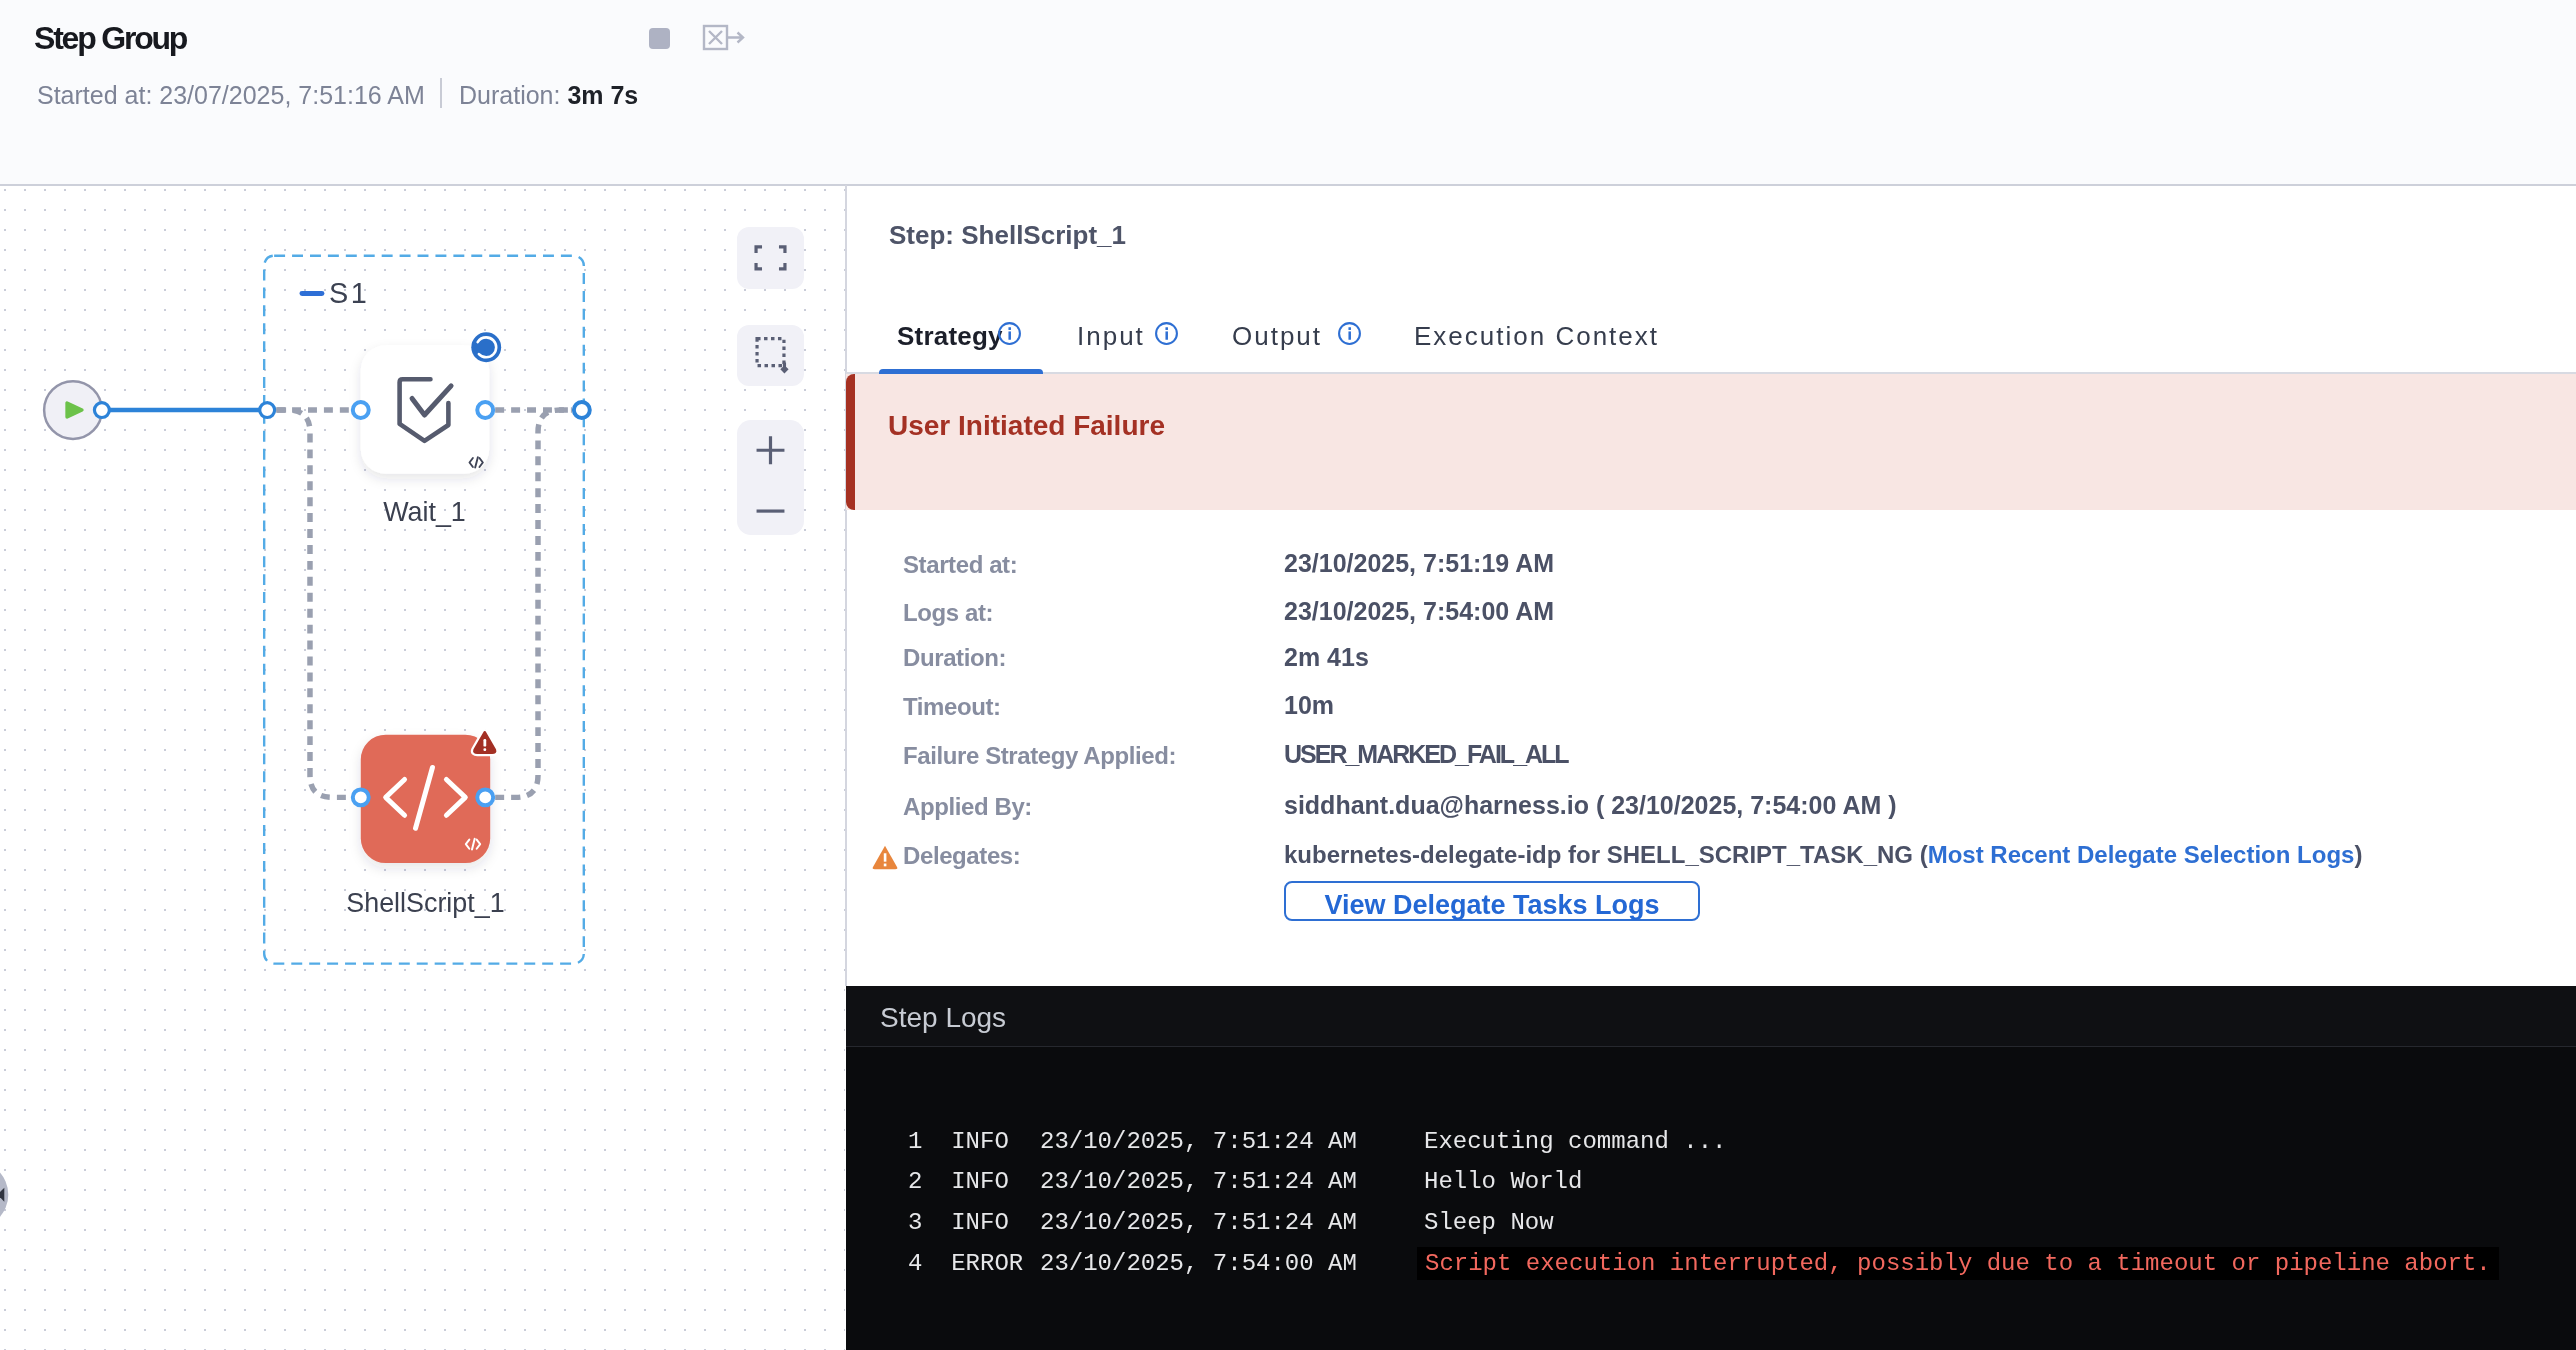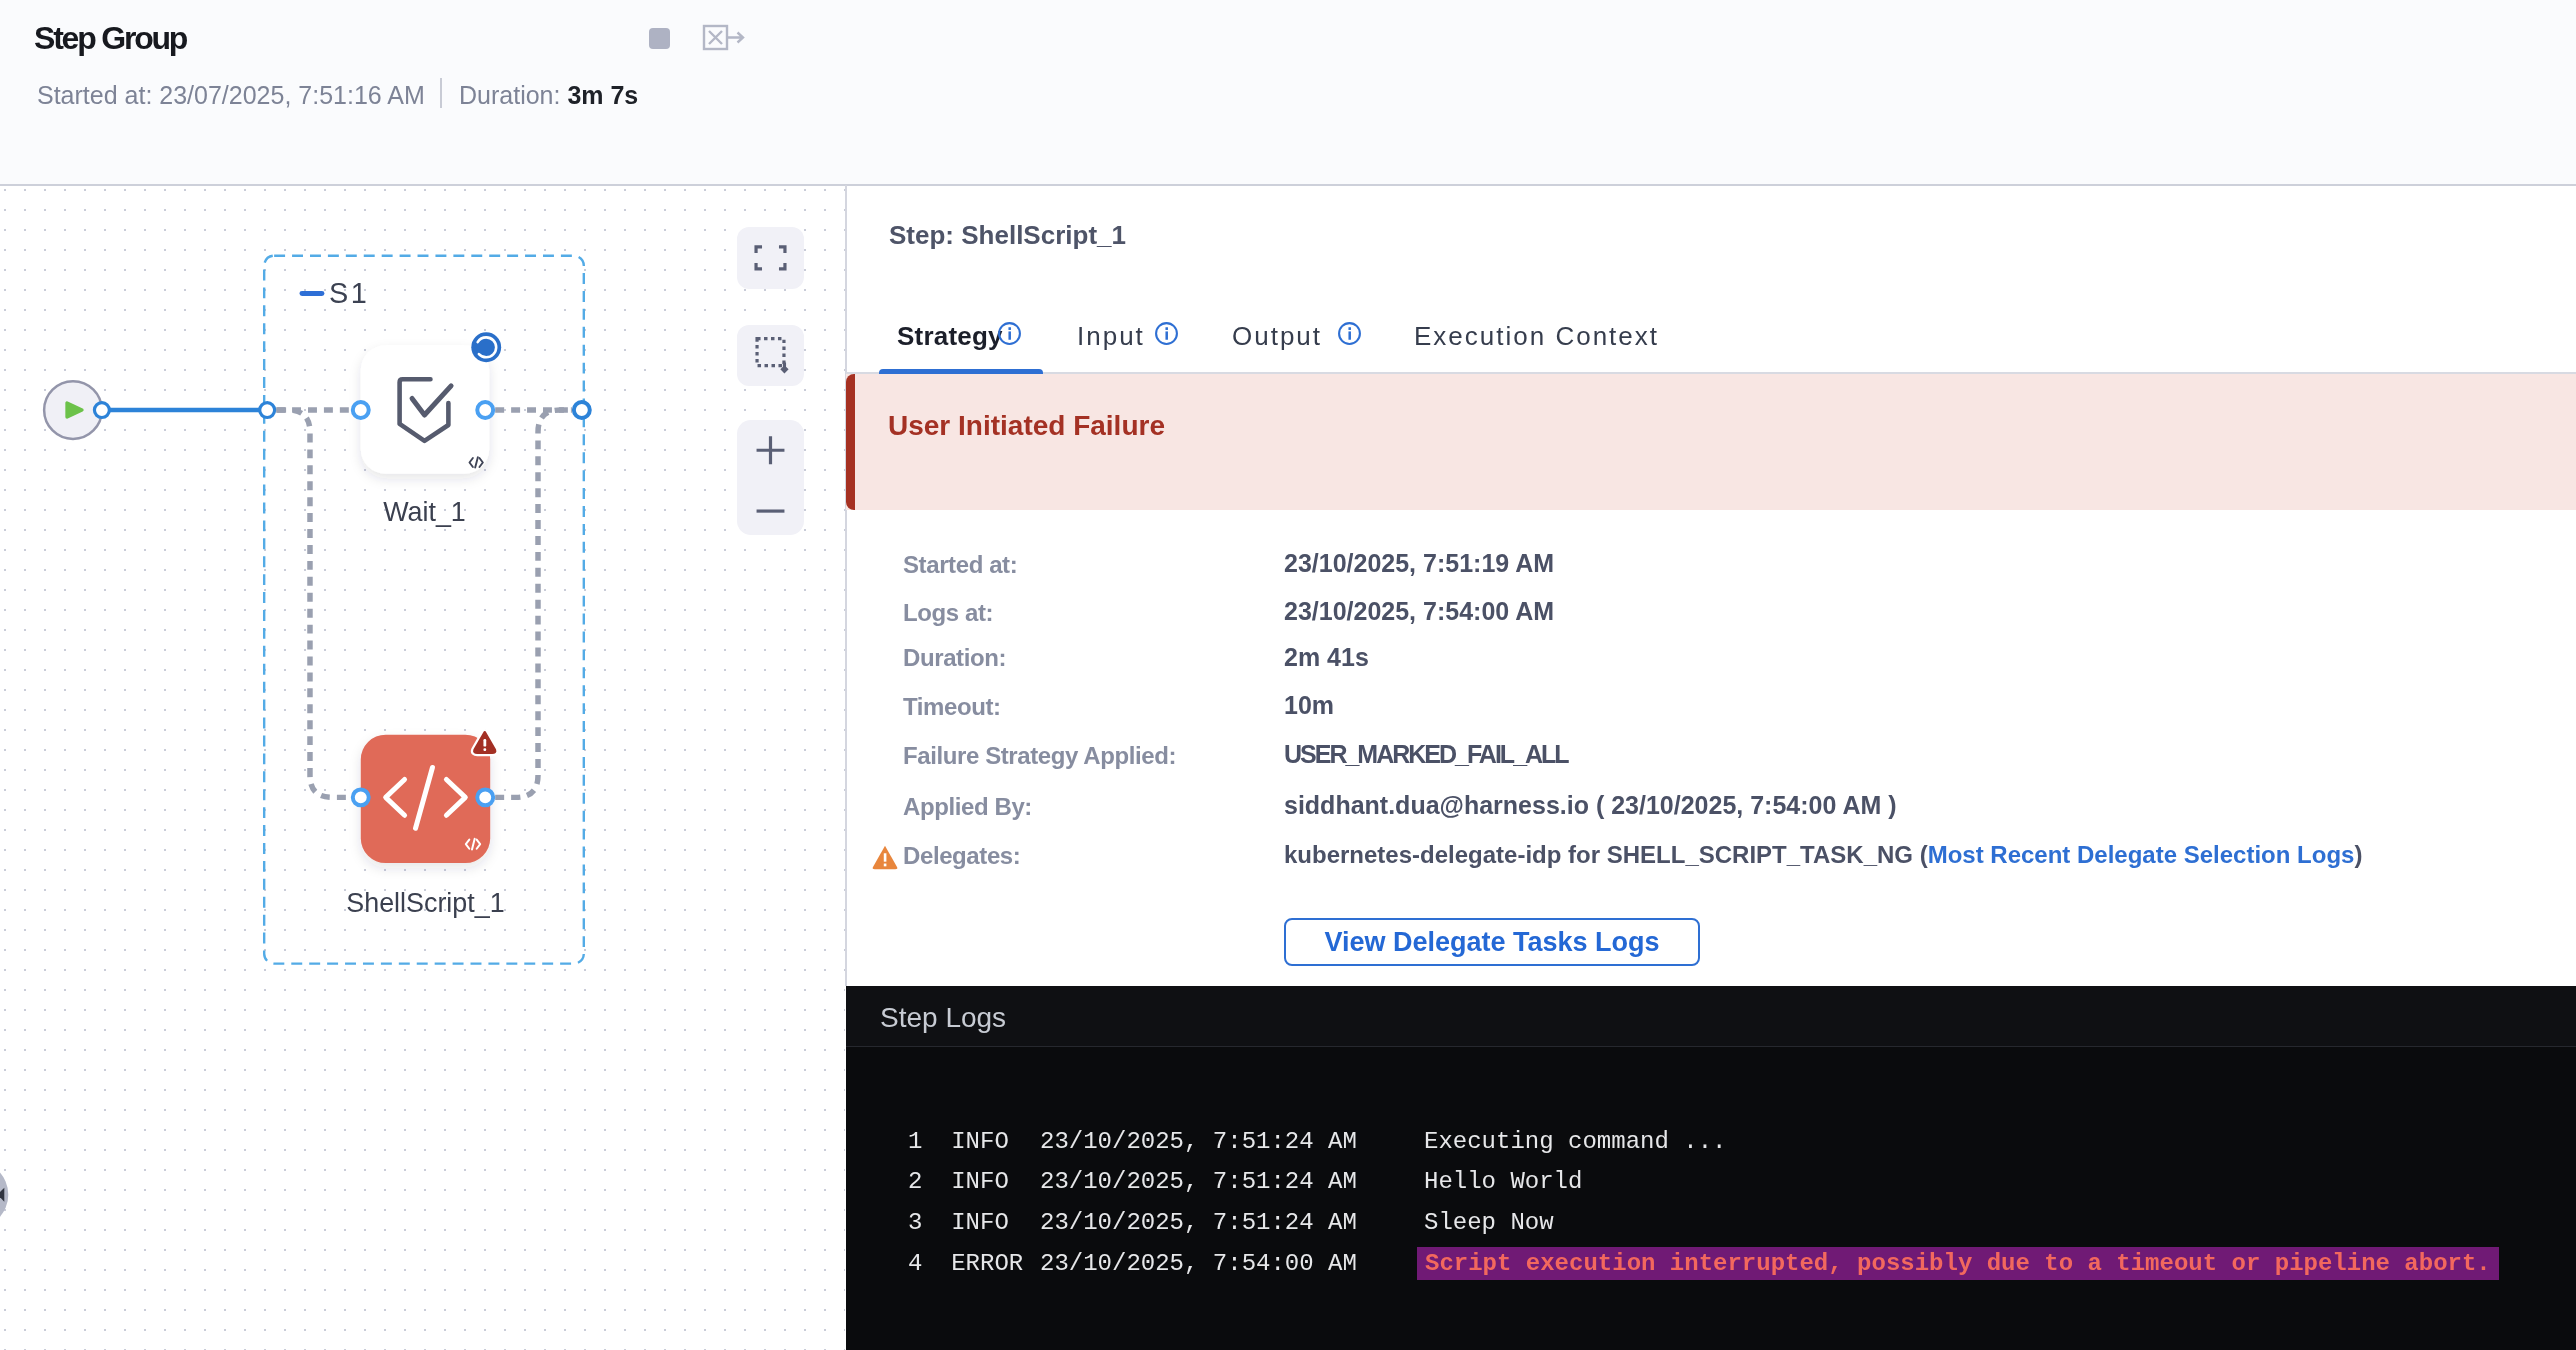--- a/index.html
+++ b/index.html
@@ -24,29 +24,29 @@
   #ptitle{left:889px;top:220px;font-size:26px;font-weight:600;color:#4e5468;}
   .tab{font-size:26px;color:#363d4d;font-weight:500;letter-spacing:2px;}
   #tabline{left:846px;top:372px;width:1730px;height:2px;background:#d8dae2;}
   #tabunder{left:879px;top:369px;width:164px;height:5.5px;background:#2e6fd3;border-radius:4px 4px 0 0;}
   #banner{left:846px;top:374px;width:1730px;height:136px;background:#f8e6e3;}
   #bannerbar{left:846px;top:374px;width:9px;height:136px;background:#a63122;border-radius:8px 0 0 8px;}
   #bannertxt{left:888px;top:410px;font-size:28px;font-weight:700;color:#a43124;}
   .dlbl{font-size:24px;font-weight:600;color:#878da0;letter-spacing:-0.4px;}
   .dval{font-size:25px;font-weight:700;color:#4b5166;}
   .dval .lnk{color:#2e6fd3;font-weight:700;}
-  #vbtn{left:1284px;top:918px;width:416px;height:48px;border:2px solid #2e6fd3;border-radius:8px;
+  #vbtn{left:1284px;top:881px;width:416px;height:40px;border:2px solid #2e6fd3;border-radius:8px;
         box-sizing:border-box;background:#fff;text-align:center;line-height:44px;
         font-size:27px;font-weight:700;color:#2468d5;}
   
   #console{left:846px;top:986px;width:1730px;height:365px;background:#0a0b0d;}
   #conhdr{left:846px;top:986px;width:1730px;height:60px;background:#0f1013;border-bottom:1px solid #26282e;}
   #conhdr span{position:absolute;left:34px;top:16px;font-size:28px;color:#c7cbd3;}
   .log{position:absolute;font-family:"Liberation Mono",monospace;font-size:24px;color:#e6e7e9;white-space:pre;}
-  .logerr{color:#f2685e;background:#701a75;padding:3px 8px;font-weight:700;}
+  .logerr{color:#f2685e;background:#000000;padding:3px 8px;font-weight:400;}
 </style>
 </head>
 <body>
 <div class="abs" id="tophdr"></div>
 <div class="abs" id="hTitle">Step Group</div>
 <div class="abs" id="hSub">Started at: 23/07/2025, 7:51:16 AM</div>
 <div class="abs" id="hSep"></div>
 <div class="abs" id="hSub2">Duration: <b>3m 7s</b></div>
 <div class="abs" id="icoSquare"></div>
 <svg class="abs" style="left:697px;top:20px;" width="60" height="36" viewBox="0 0 60 36">

